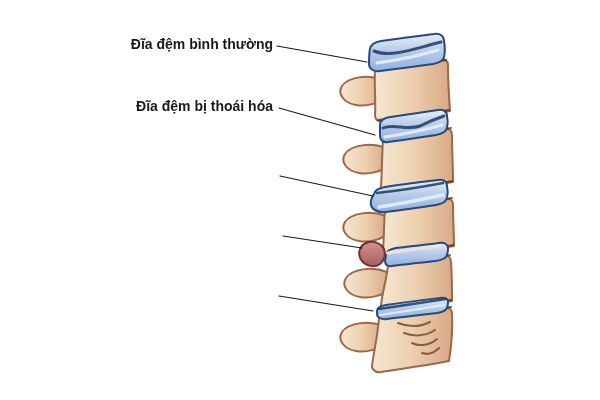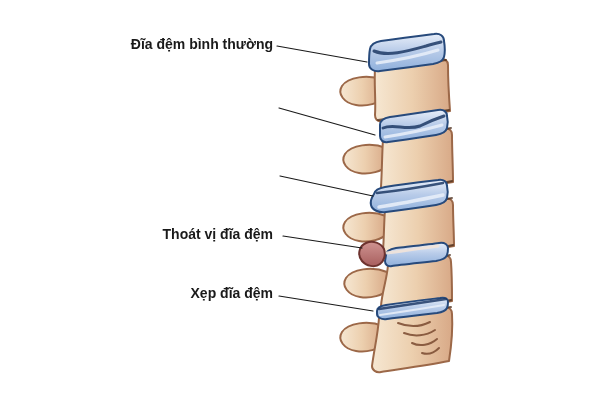--- a/index.html
+++ b/index.html
@@ -122,16 +122,15 @@
     <g fill="none" stroke="#1a1a1a" stroke-width="1.2" stroke-linecap="round">
       <path d="M 241,46 L 331,62"></path>
       <path d="M 243,108 L 339,135"></path>
       <path d="M 244,176 L 337,196"></path>
       <path d="M 247,236 L 326,248"></path>
       <path d="M 243,296 L 337,311"></path>
     </g>
   </svg>
 
   <div class="lbl" id="lbl-normal">Đĩa đệm bình thường</div>
-  <div class="lbl" id="lbl-herniated">Thoát vị đĩa đệm</div>
-  <div class="lbl" id="lbl-collapsed">Xẹp đĩa đệm</div>
+  <div class="lbl" id="lbl-degenerated">Đĩa đệm bị thoái hóa</div>
 
 </div>
 
 </body></html>

